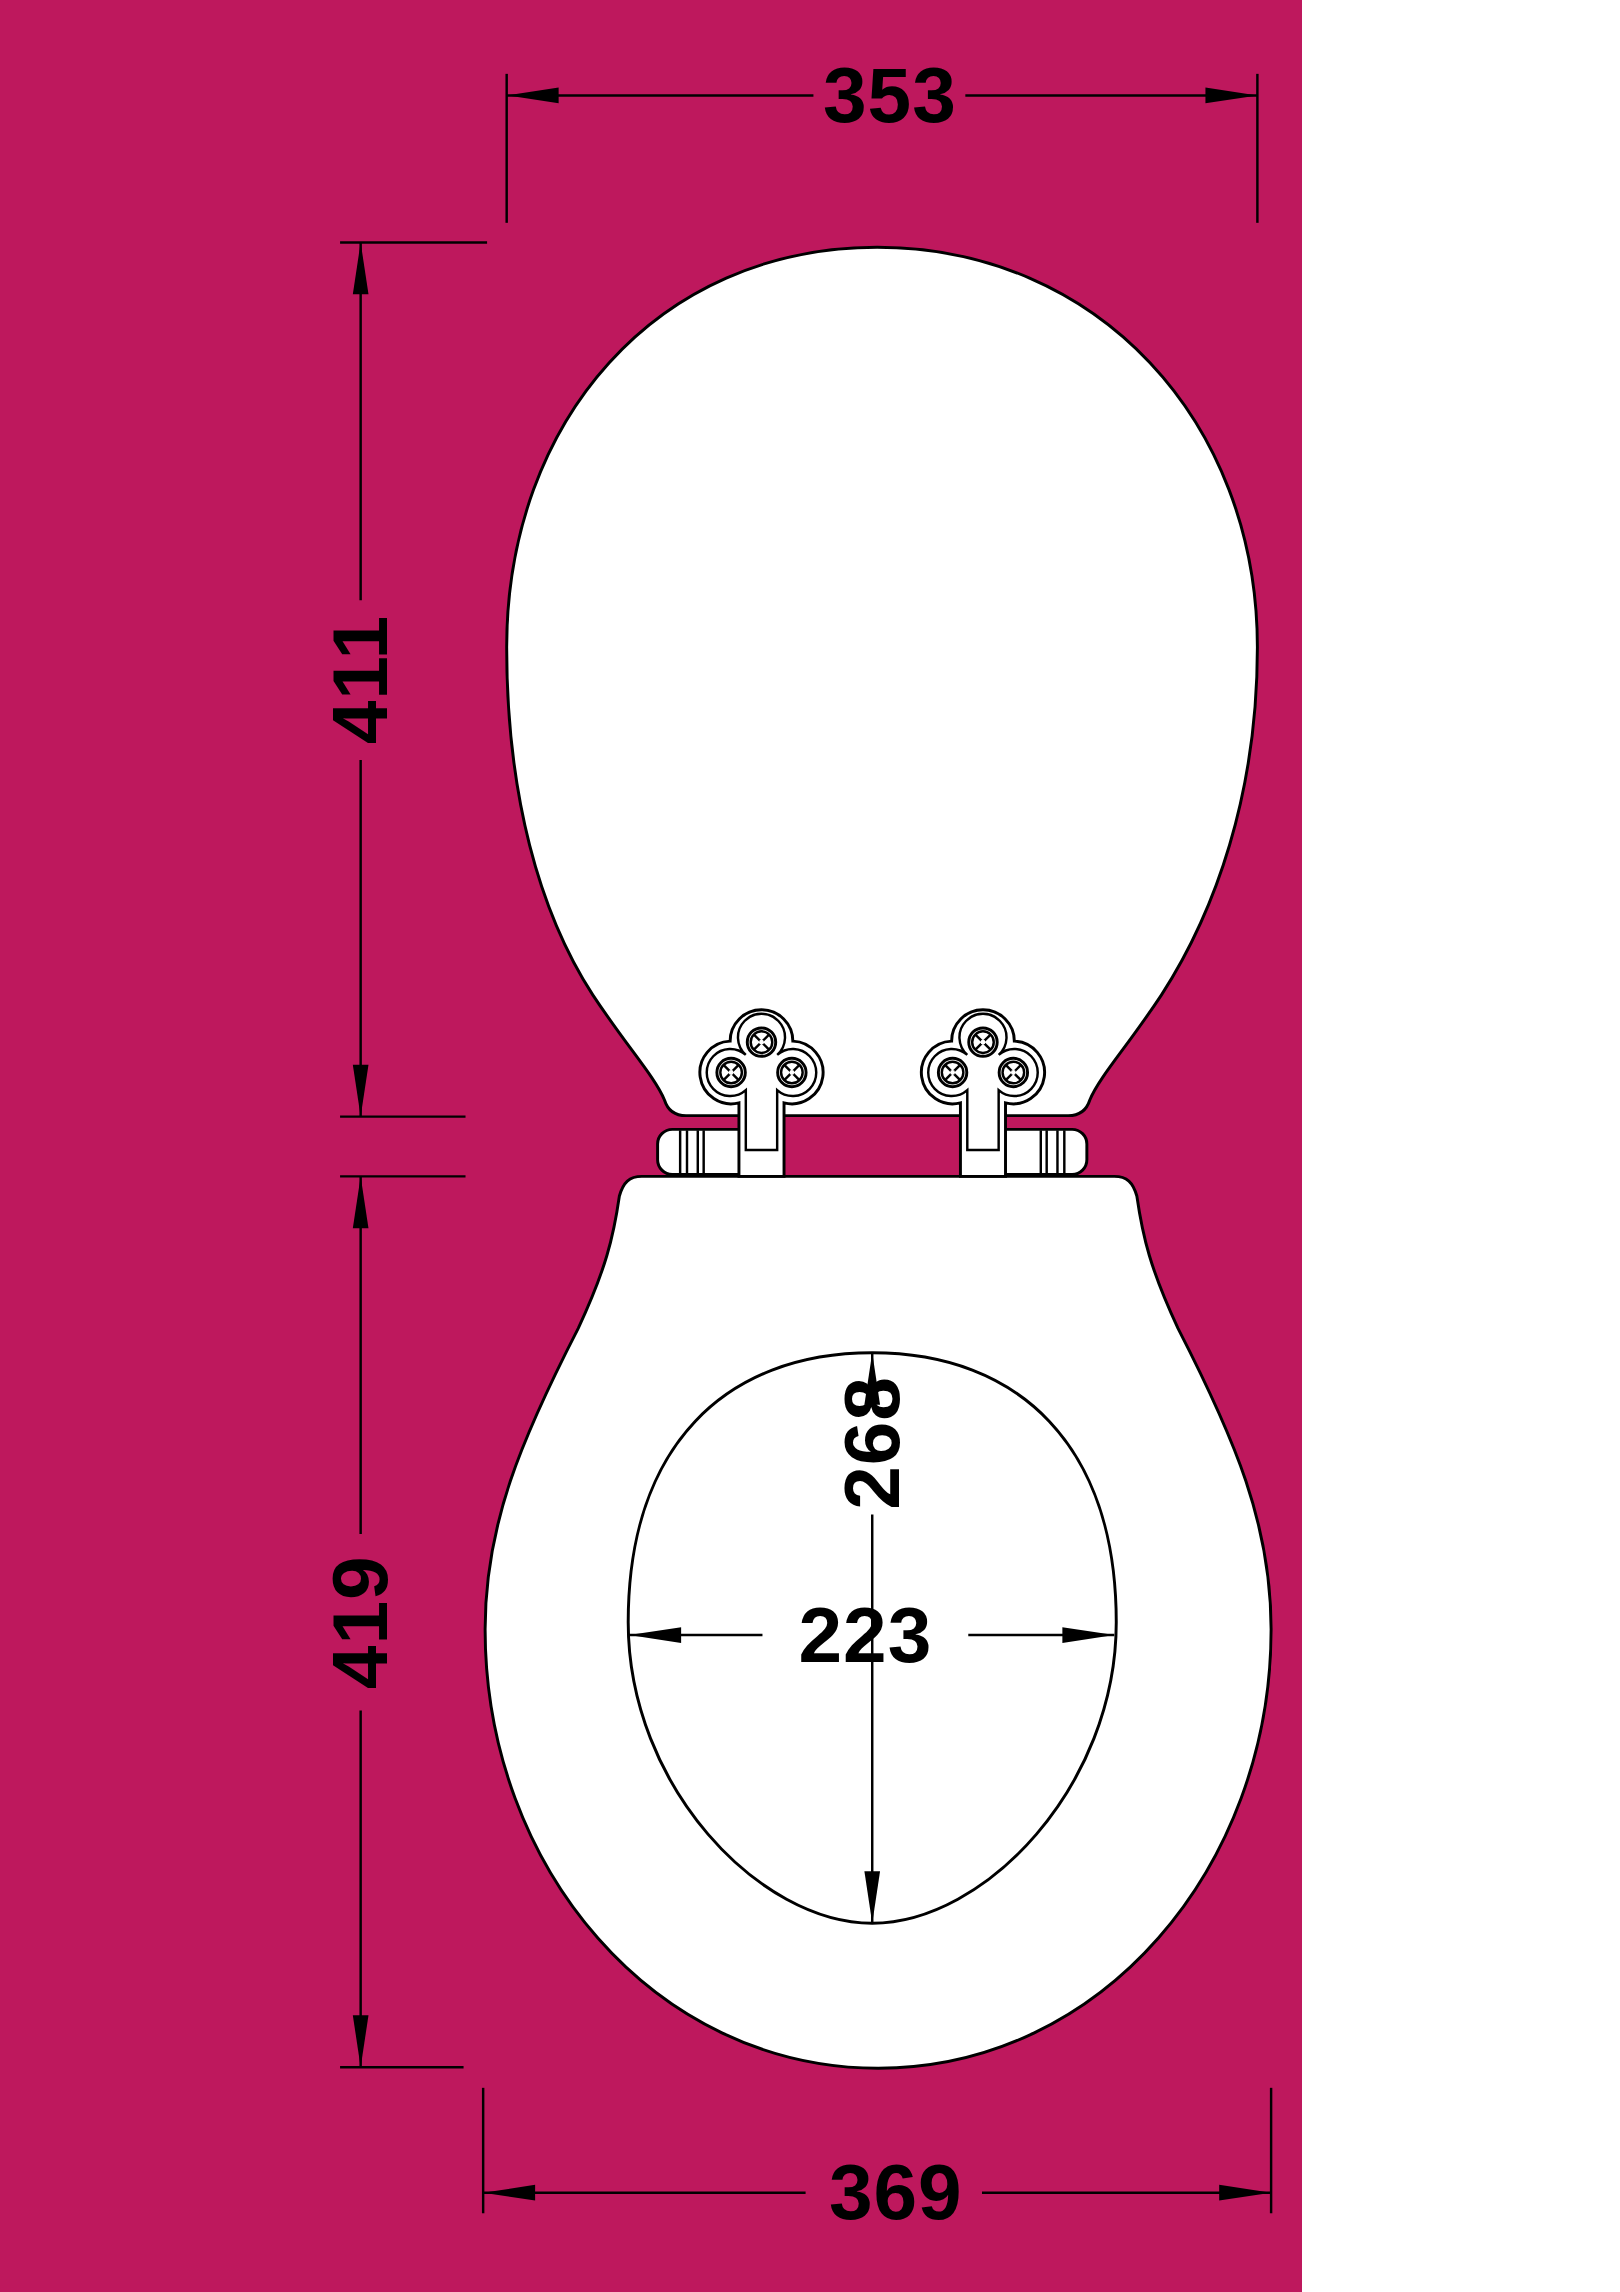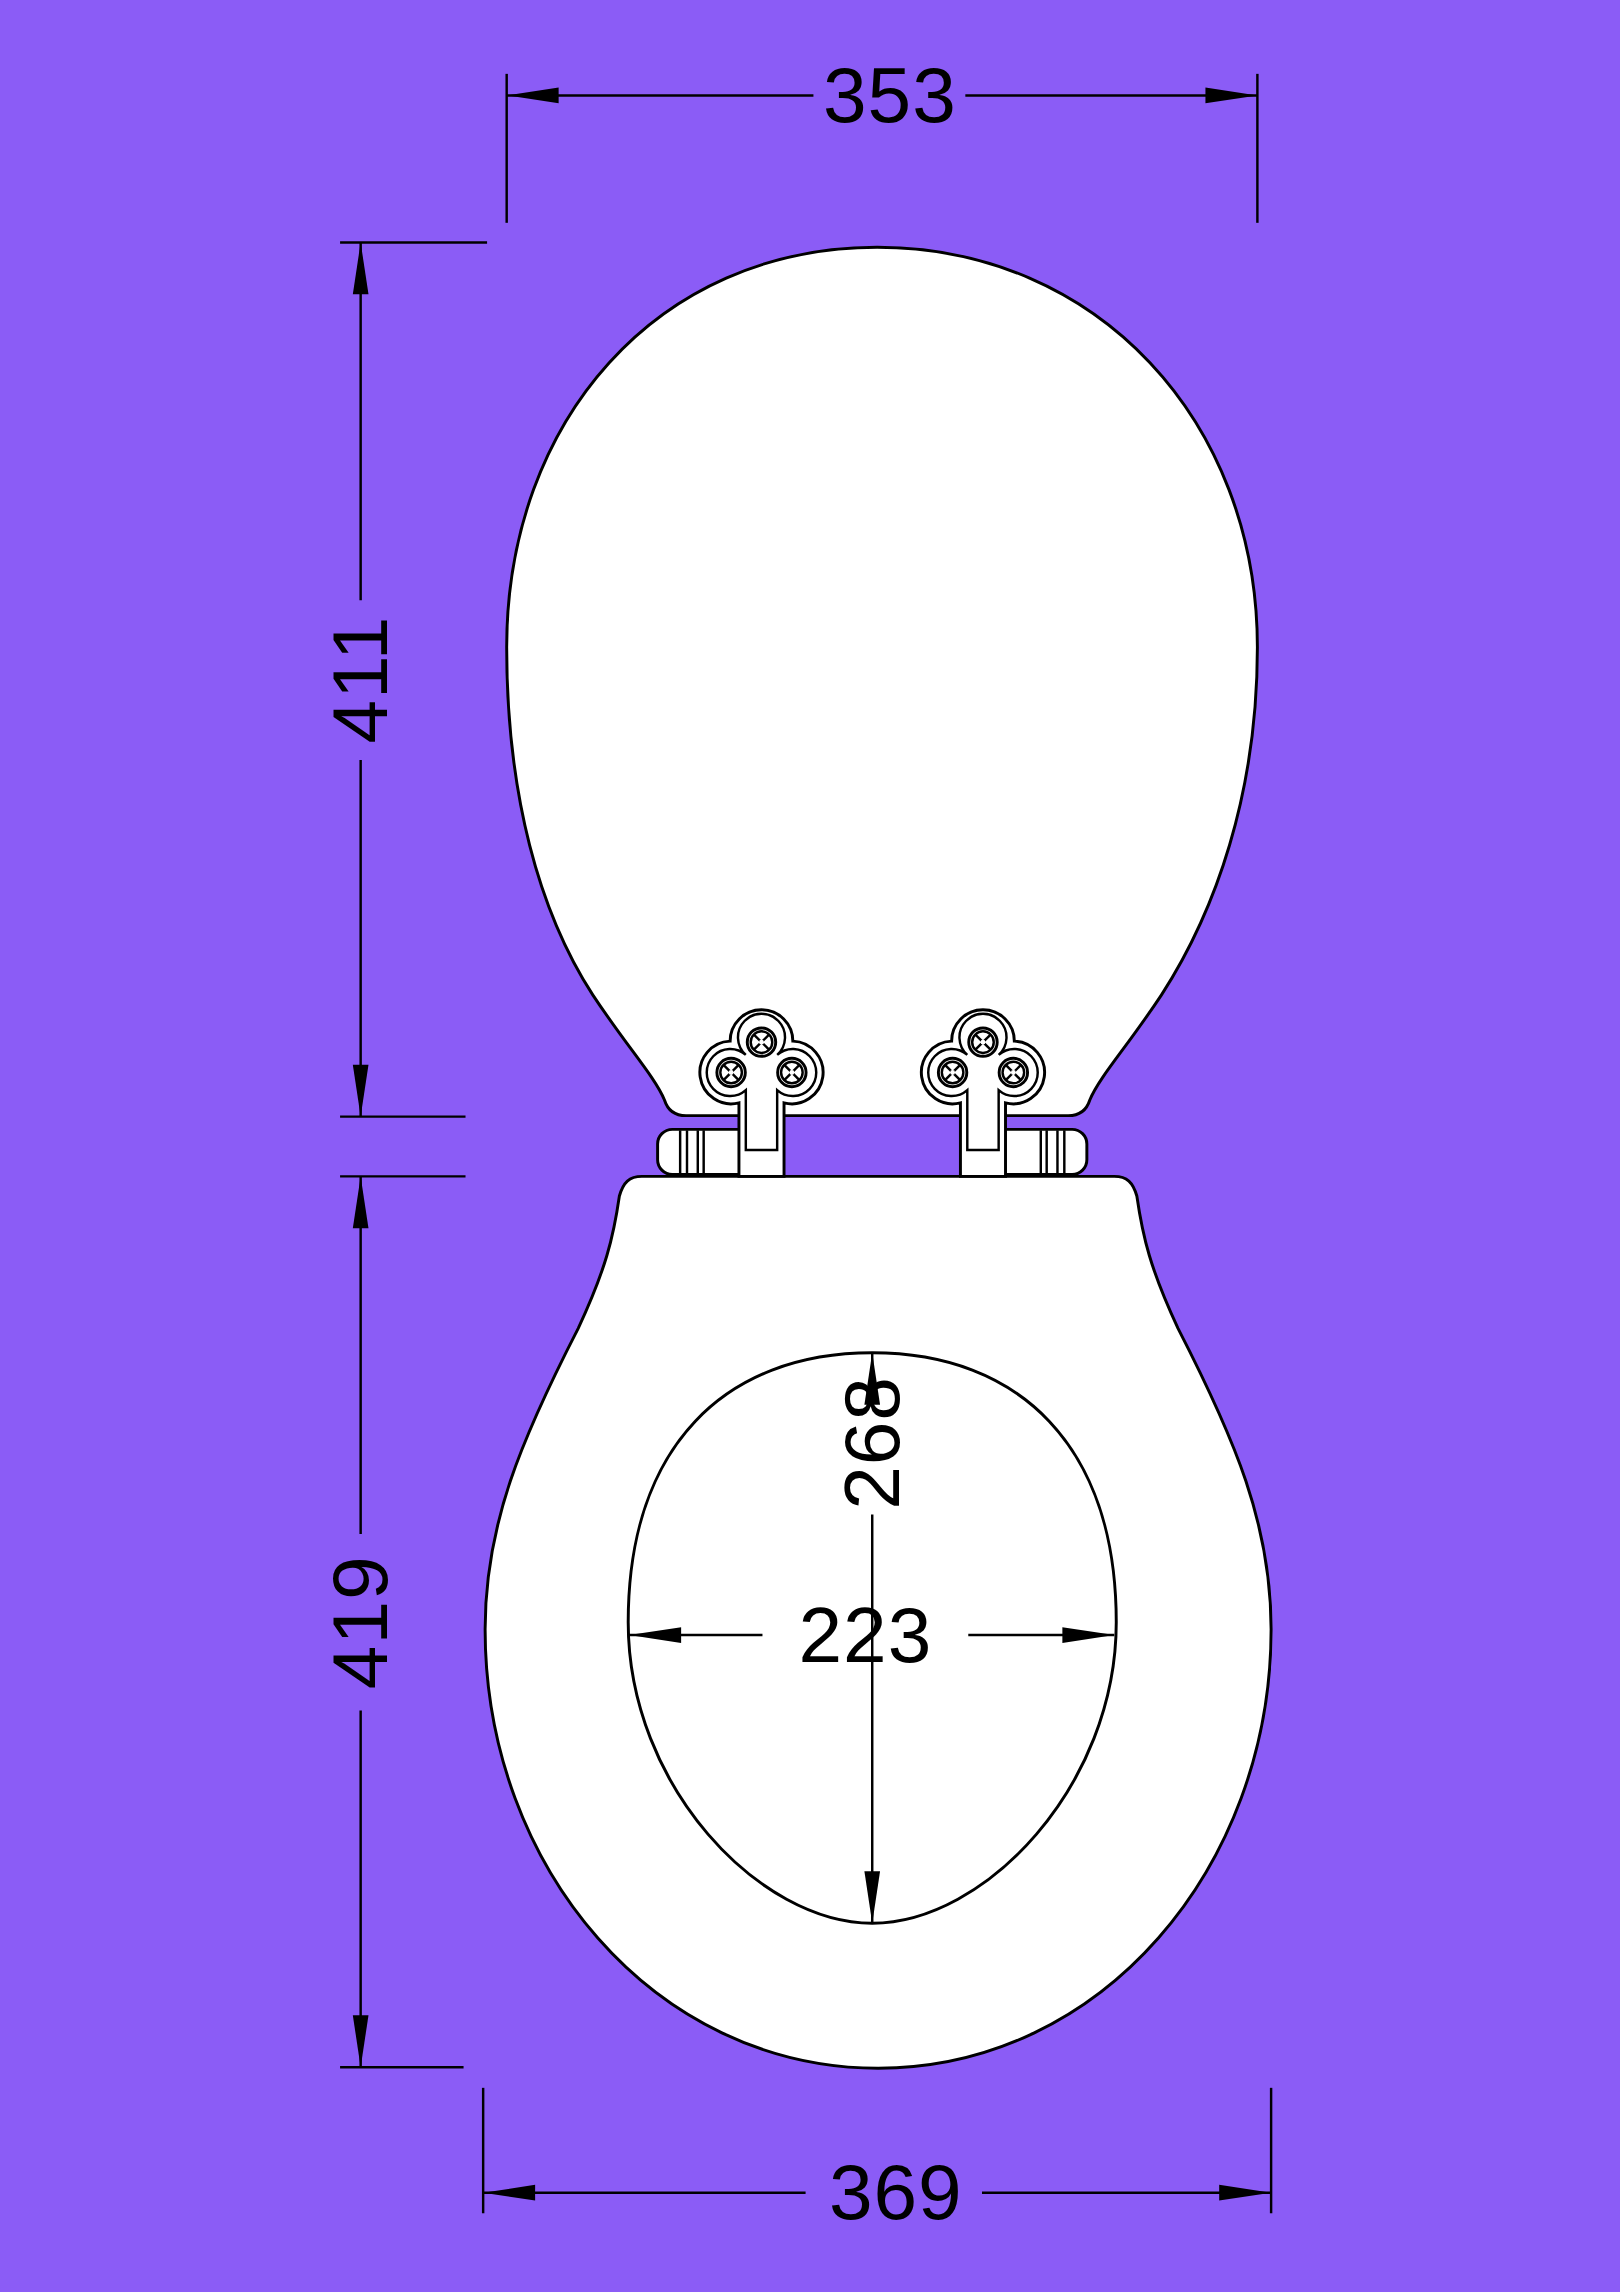--- a/index.html
+++ b/index.html
@@ -1,18 +1,19 @@
 <!DOCTYPE html>
 <html><head>
 <meta charset="utf-8">
 <style>
   html,body{margin:0;padding:0;background:#ffffff;}
   .page{
-    width:1620px;height:2293px;background:#8b5cf6;position:relative;overflow:hidden;
+    width:1302px;height:2293px;background:#be185d;position:relative;overflow:hidden;
     font-family:"Liberation Sans", sans-serif;
+    font-weight:bold;
   }
   svg{display:block;}
   .outline{fill:#ffffff;stroke:#000000;stroke-width:3;}
   .thin{fill:none;stroke:#000000;stroke-width:2.5;}
   .dimline{stroke:#000000;stroke-width:2.5;fill:none;}
   .arrow{fill:#000000;stroke:none;}
   .dimtext{fill:#000000;font-size:80px;letter-spacing:1px;}
 </style>
 </head>
 <body>

